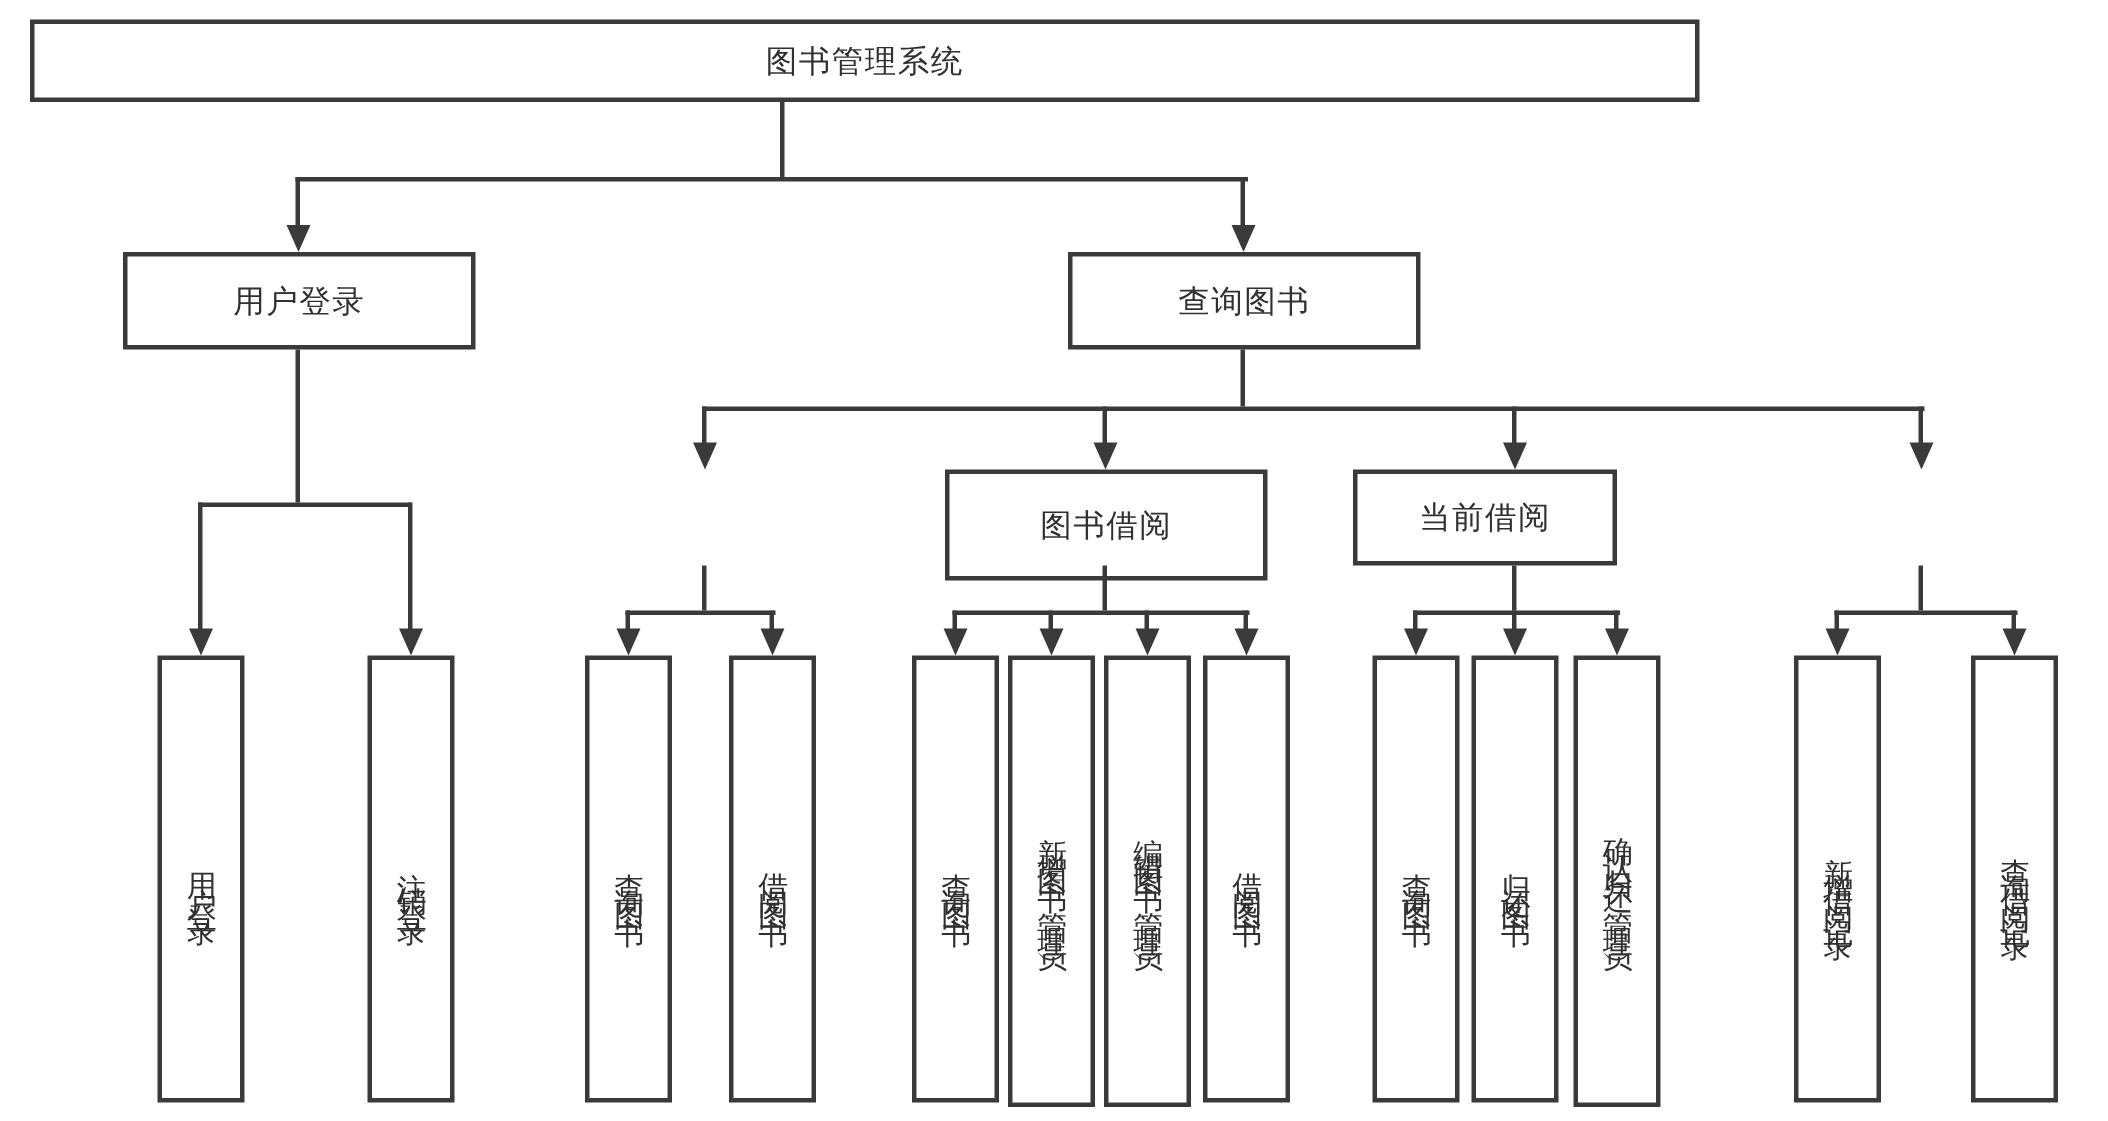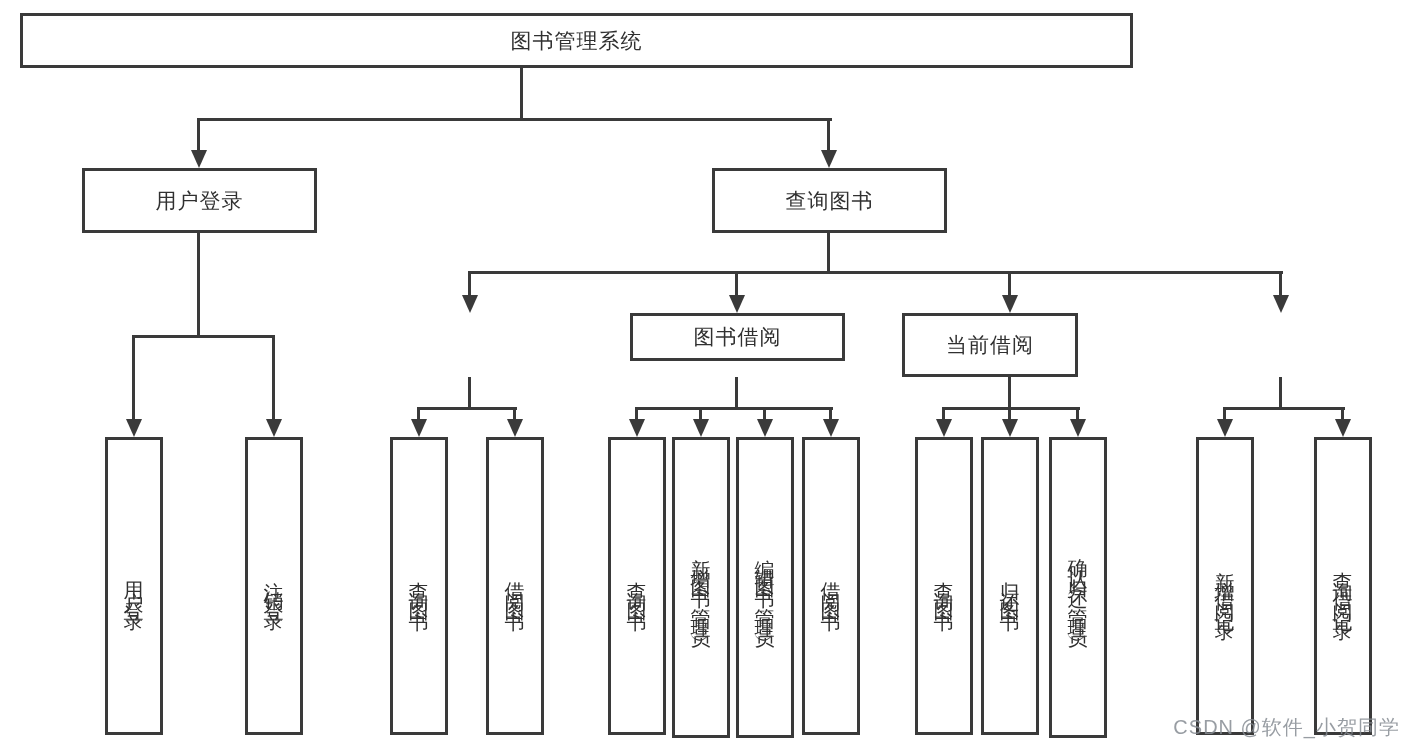--- a/index.html
+++ b/index.html
@@ -53,21 +53,21 @@
 
 <div id="stage">
 
   <div class="box hbox" style="left:20px;top:13px;width:1113px;height:55px">图书管理系统</div>
 
   <div class="box hbox" style="left:82px;top:168px;width:235px;height:65px">用户登录</div>
 
   <div class="box hbox" style="left:712px;top:168px;width:235px;height:65px">查询图书</div>
 
 
-  <div class="box hbox" style="left:630px;top:313px;width:215px;height:48px">图书借阅</div>
+  <div class="box hbox" style="left:630px;top:313px;width:215px;height:74px">图书借阅</div>
 
   <div class="box hbox" style="left:902px;top:313px;width:176px;height:64px">当前借阅</div>
 
 
   <div class="box leaf" style="left:105px;top:437px;width:58px;height:298px">
     <span class="vtext">用户登录</span>
   </div>
   <div class="box leaf" style="left:245px;top:437px;width:58px;height:298px">
     <span class="vtext">注销登录</span>
   </div>
@@ -161,14 +161,13 @@
   <div class="l" style="left:1076px;top:407px;width:3px;height:14px"></div>
   <div class="ah" style="left:1070px;top:419px"></div>
 
   <div class="l" style="left:1279px;top:377px;width:3px;height:30px"></div>
   <div class="l" style="left:1223px;top:407px;width:122px;height:3px"></div>
   <div class="l" style="left:1223px;top:407px;width:3px;height:14px"></div>
   <div class="ah" style="left:1217px;top:419px"></div>
   <div class="l" style="left:1341px;top:407px;width:3px;height:14px"></div>
   <div class="ah" style="left:1335px;top:419px"></div>
 
-  <div id="watermark">CSDN @软件_小贺同学</div>
 </div>
 
 </body></html>

